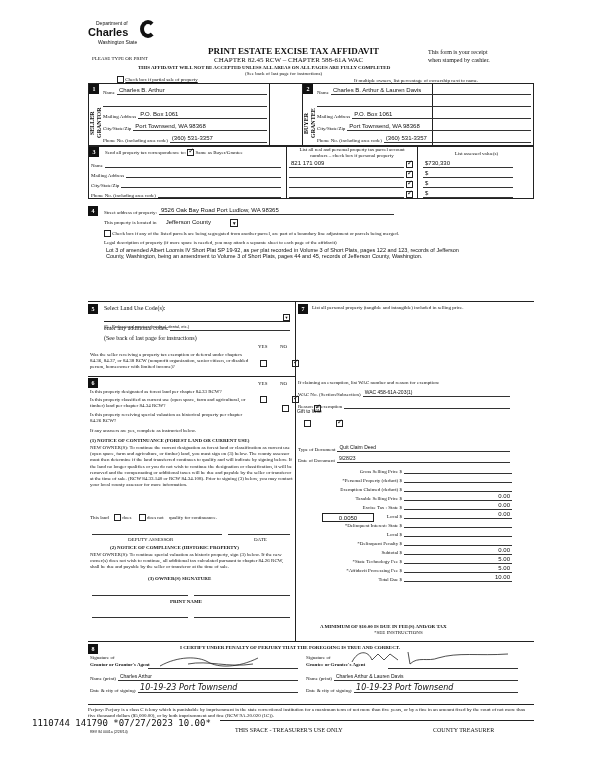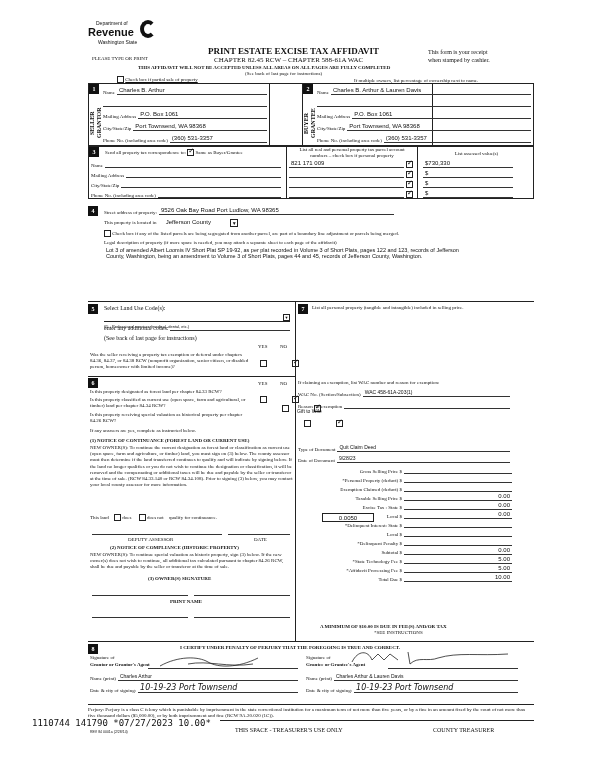--- a/index.html
+++ b/index.html
@@ -19,21 +19,21 @@
 .row{position:absolute;display:flex;align-items:flex-end;gap:2px}
 .row .lbl{white-space:nowrap}
 .row .val{flex:1;border-bottom:1px solid #333;padding-left:2px;height:9px;line-height:9px}
 .right{text-align:right;padding-right:2px}
 </style>
 </head>
 <body>
 
 <div class="abs" style="left:88px;top:18px;width:60px;height:30px;">
   <div class="sans f5" style="position:absolute;left:8px;top:2px;">Department of</div>
-  <div class="sans b" style="position:absolute;left:0;top:8px;font-size:11px;">Revenue</div>
+  <div class="sans b" style="position:absolute;left:0;top:8px;font-size:11px;">Charles</div>
   <div class="sans f5" style="position:absolute;left:10px;top:21px;">Washington State</div>
   <div style="position:absolute;left:52px;top:2px;width:16px;height:18px;border:4px solid #111;border-radius:50%;border-right-color:transparent;"></div>
 </div>
 <div class="abs f5" style="left:92px;top:56px;">PLEASE TYPE OR PRINT</div>
 <div class="abs b" style="left:208px;top:46px;font-size:9px;">PRINT ESTATE EXCISE TAX AFFIDAVIT</div>
 <div class="abs f7" style="left:214px;top:56px;">CHAPTER 82.45 RCW – CHAPTER 588-61A WAC</div>
 <div class="abs f6" style="left:428px;top:49px;">This form is your receipt</div>
 <div class="abs f6" style="left:428px;top:57px;">when stamped by cashier.</div>
 <div class="abs b f5" style="left:138px;top:65px;">THIS AFFIDAVIT WILL NOT BE ACCEPTED UNLESS ALL AREAS ON ALL PAGES ARE FULLY COMPLETED</div>
 <div class="abs f5" style="left:245px;top:71px;">(See back of last page for instructions)</div>

